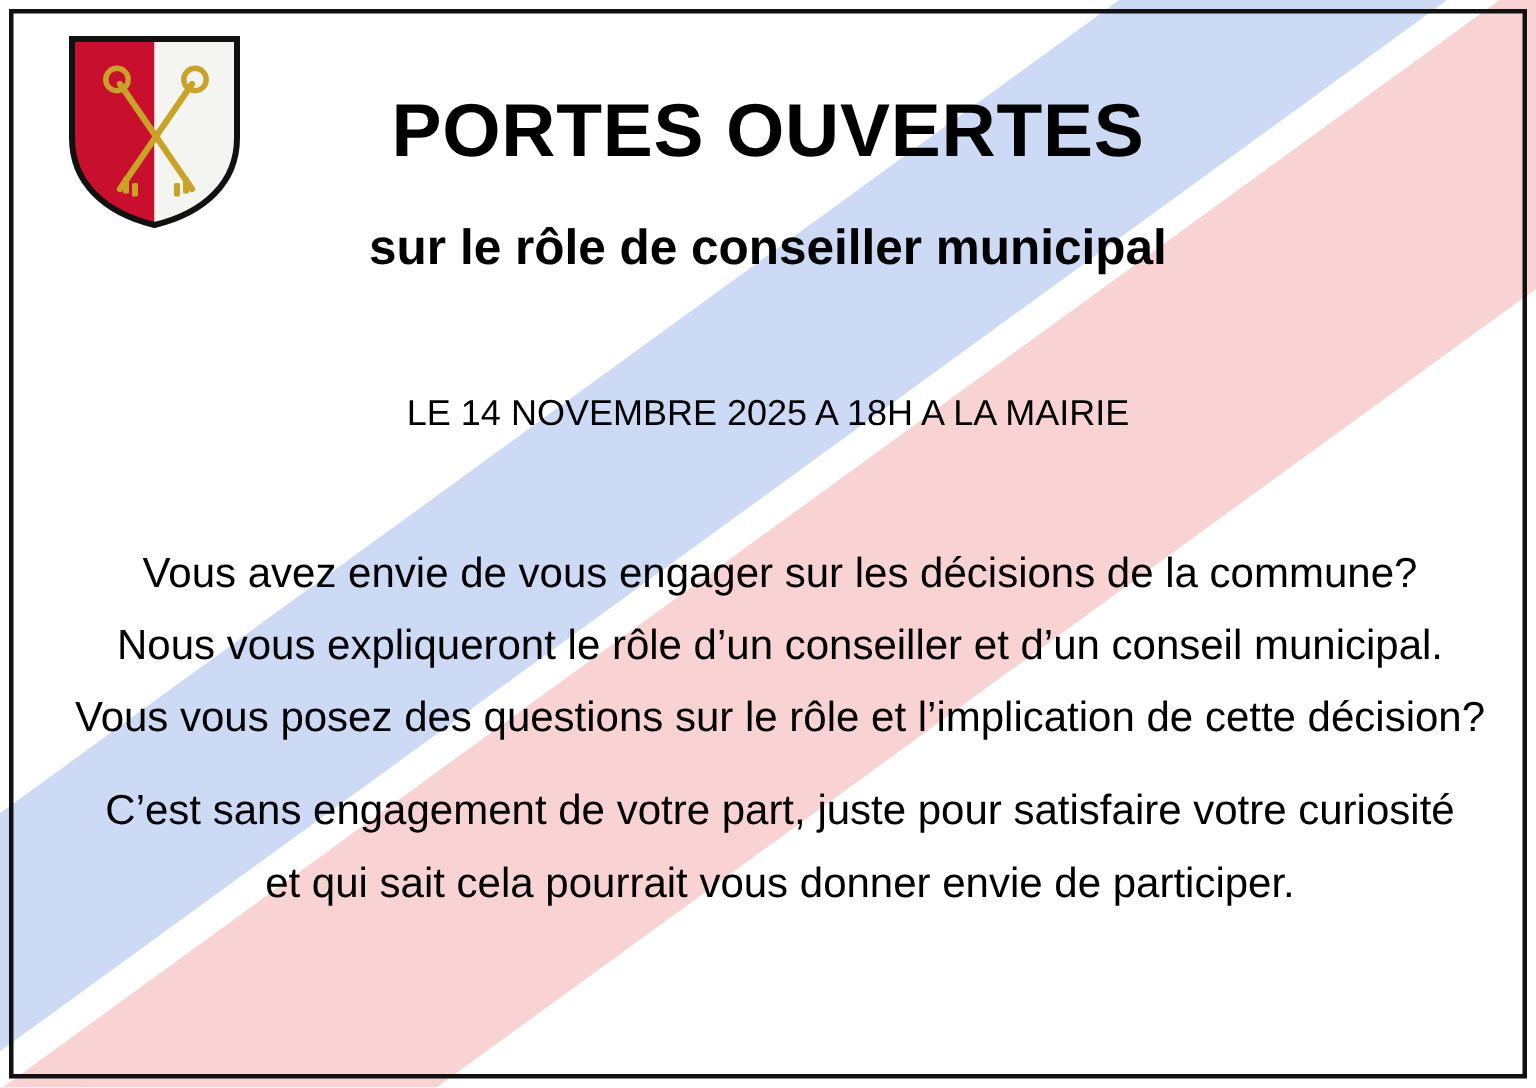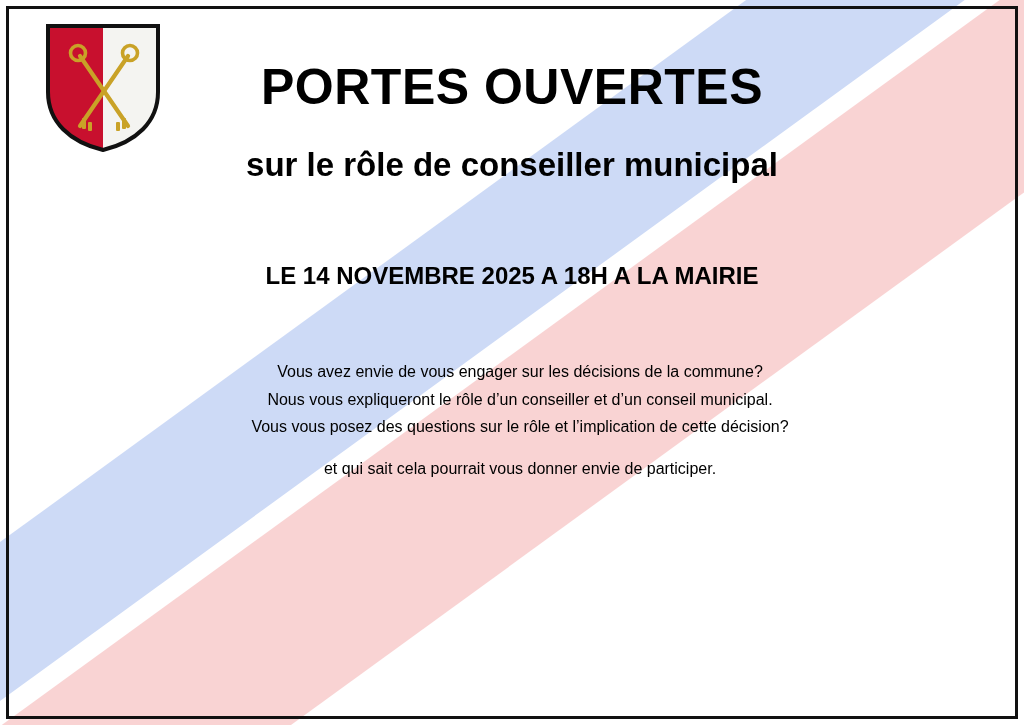--- a/index.html
+++ b/index.html
@@ -115,28 +115,28 @@
     right: 0;
     font-size: 33px;
     font-weight: bold;
   }
   .datetime {
     position: absolute;
     top: 262px;
     left: 0;
     right: 0;
     font-size: 24px;
-    font-weight: bold;
+    font-weight: normal;
   }
   .body-block {
     position: absolute;
     top: 358px;
     left: 16px;
     right: 0;
-    font-size: 16px;
+    font-size: 28px;
     line-height: 1.72;
     font-weight: normal;
   }
   .body-line {
     display: block;
   }
   .body-gap {
     display: block;
     height: 14px;
   }
@@ -185,18 +185,19 @@
   <div class="content">
     <div class="title">PORTES OUVERTES</div>
     <div class="subtitle">sur le rôle de conseiller municipal</div>
     <div class="datetime">LE 14 NOVEMBRE 2025 A 18H  A LA MAIRIE</div>
 
     <div class="body-block">
       <span class="body-line">Vous avez envie de vous engager sur les décisions de la commune?</span>
       <span class="body-line">Nous vous expliqueront le rôle d’un conseiller et d’un conseil municipal.</span>
       <span class="body-line">Vous vous posez des questions sur le rôle et l’implication de cette décision?</span>
       <span class="body-gap"></span>
+      <span class="body-line">C’est sans engagement de votre part, juste pour satisfaire votre curiosité</span>
       <span class="body-line">et qui sait cela pourrait vous donner envie de participer.</span>
     </div>
   </div>
 
   <div class="poster-border"></div>
 </div>
 
 </body></html>

